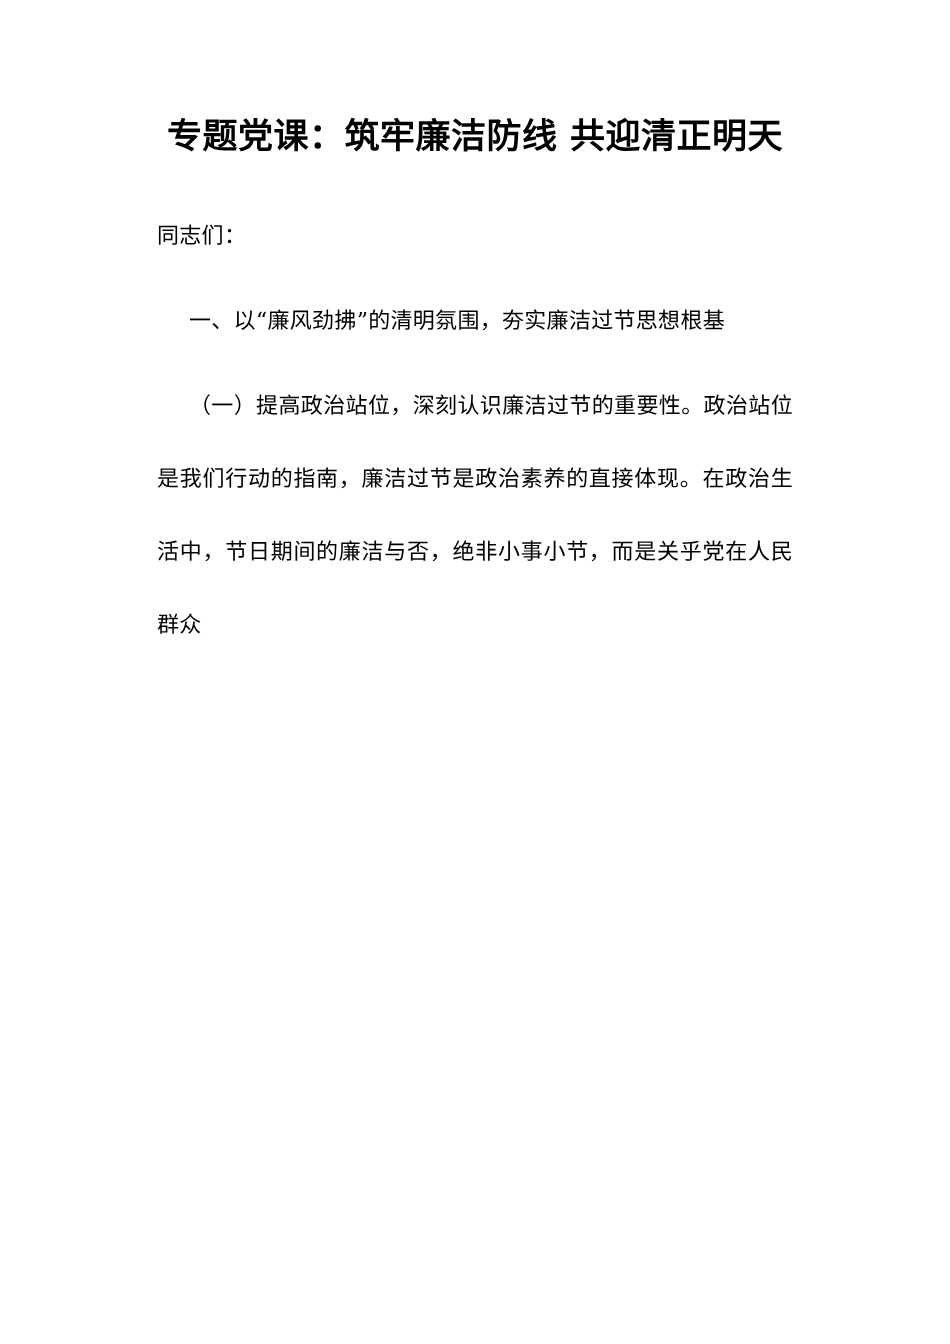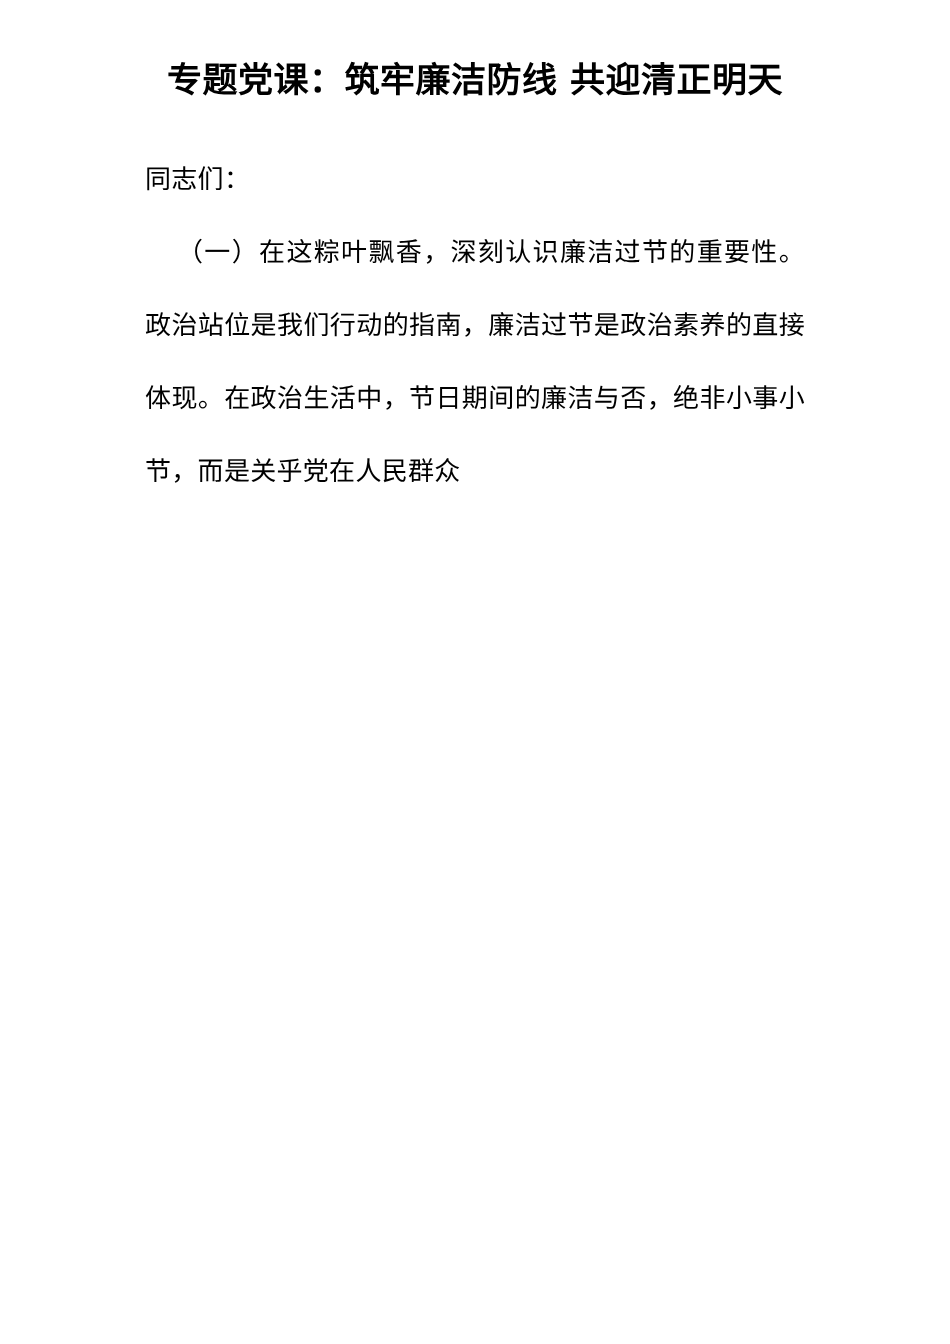--- a/index.html
+++ b/index.html
@@ -17,48 +17,49 @@
     color: #000000;
     overflow: hidden;
     font-family: "DejaVu Serif", "Liberation Serif", serif;
   }
   .content {
     padding: 0 145px;
     box-sizing: border-box;
   }
   .doc-title {
     margin: 0;
-    padding-top: 56px;
+    padding-top: 112px;
     margin-bottom: 40px;
     font-size: 35px;
     font-weight: 600;
     line-height: 1.35;
     text-align: center;
     letter-spacing: 0.5px;
     white-space: nowrap;
   }
   .body-text p {
-    margin: 0;
-    font-size: 26px;
+    margin: 12px;
+    font-size: 22px;
     line-height: 73px;
     text-align: justify;
     letter-spacing: 0.3px;
   }
   .body-text p.indent {
     text-indent: 32px;
   }
 </style>
 </head>
 <body>
 
 <div class="page">
   <div class="content">
     <h1 class="doc-title">专题党课：筑牢廉洁防线 共迎清正明天</h1>
 
     <div class="body-text">
       <p>同志们：</p>
 
 
+      <p class="indent">一、以“廉风劲拂”的清明氛围，夯实廉洁过节思想根基</p>
 
-      <p class="indent">（一）在这粽叶飘香，深刻认识廉洁过节的重要性。政治站位是我们行动的指南，廉洁过节是政治素养的直接体现。在政治生活中，节日期间的廉洁与否，绝非小事小节，而是关乎党在人民群众</p>
+      <p class="indent">（一）提高政治站位，深刻认识廉洁过节的重要性。政治站位是我们行动的指南，廉洁过节是政治素养的直接体现。在政治生活中，节日期间的廉洁与否，绝非小事小节，而是关乎党在人民群众</p>
     </div>
   </div>
 </div>
 
 </body></html>

